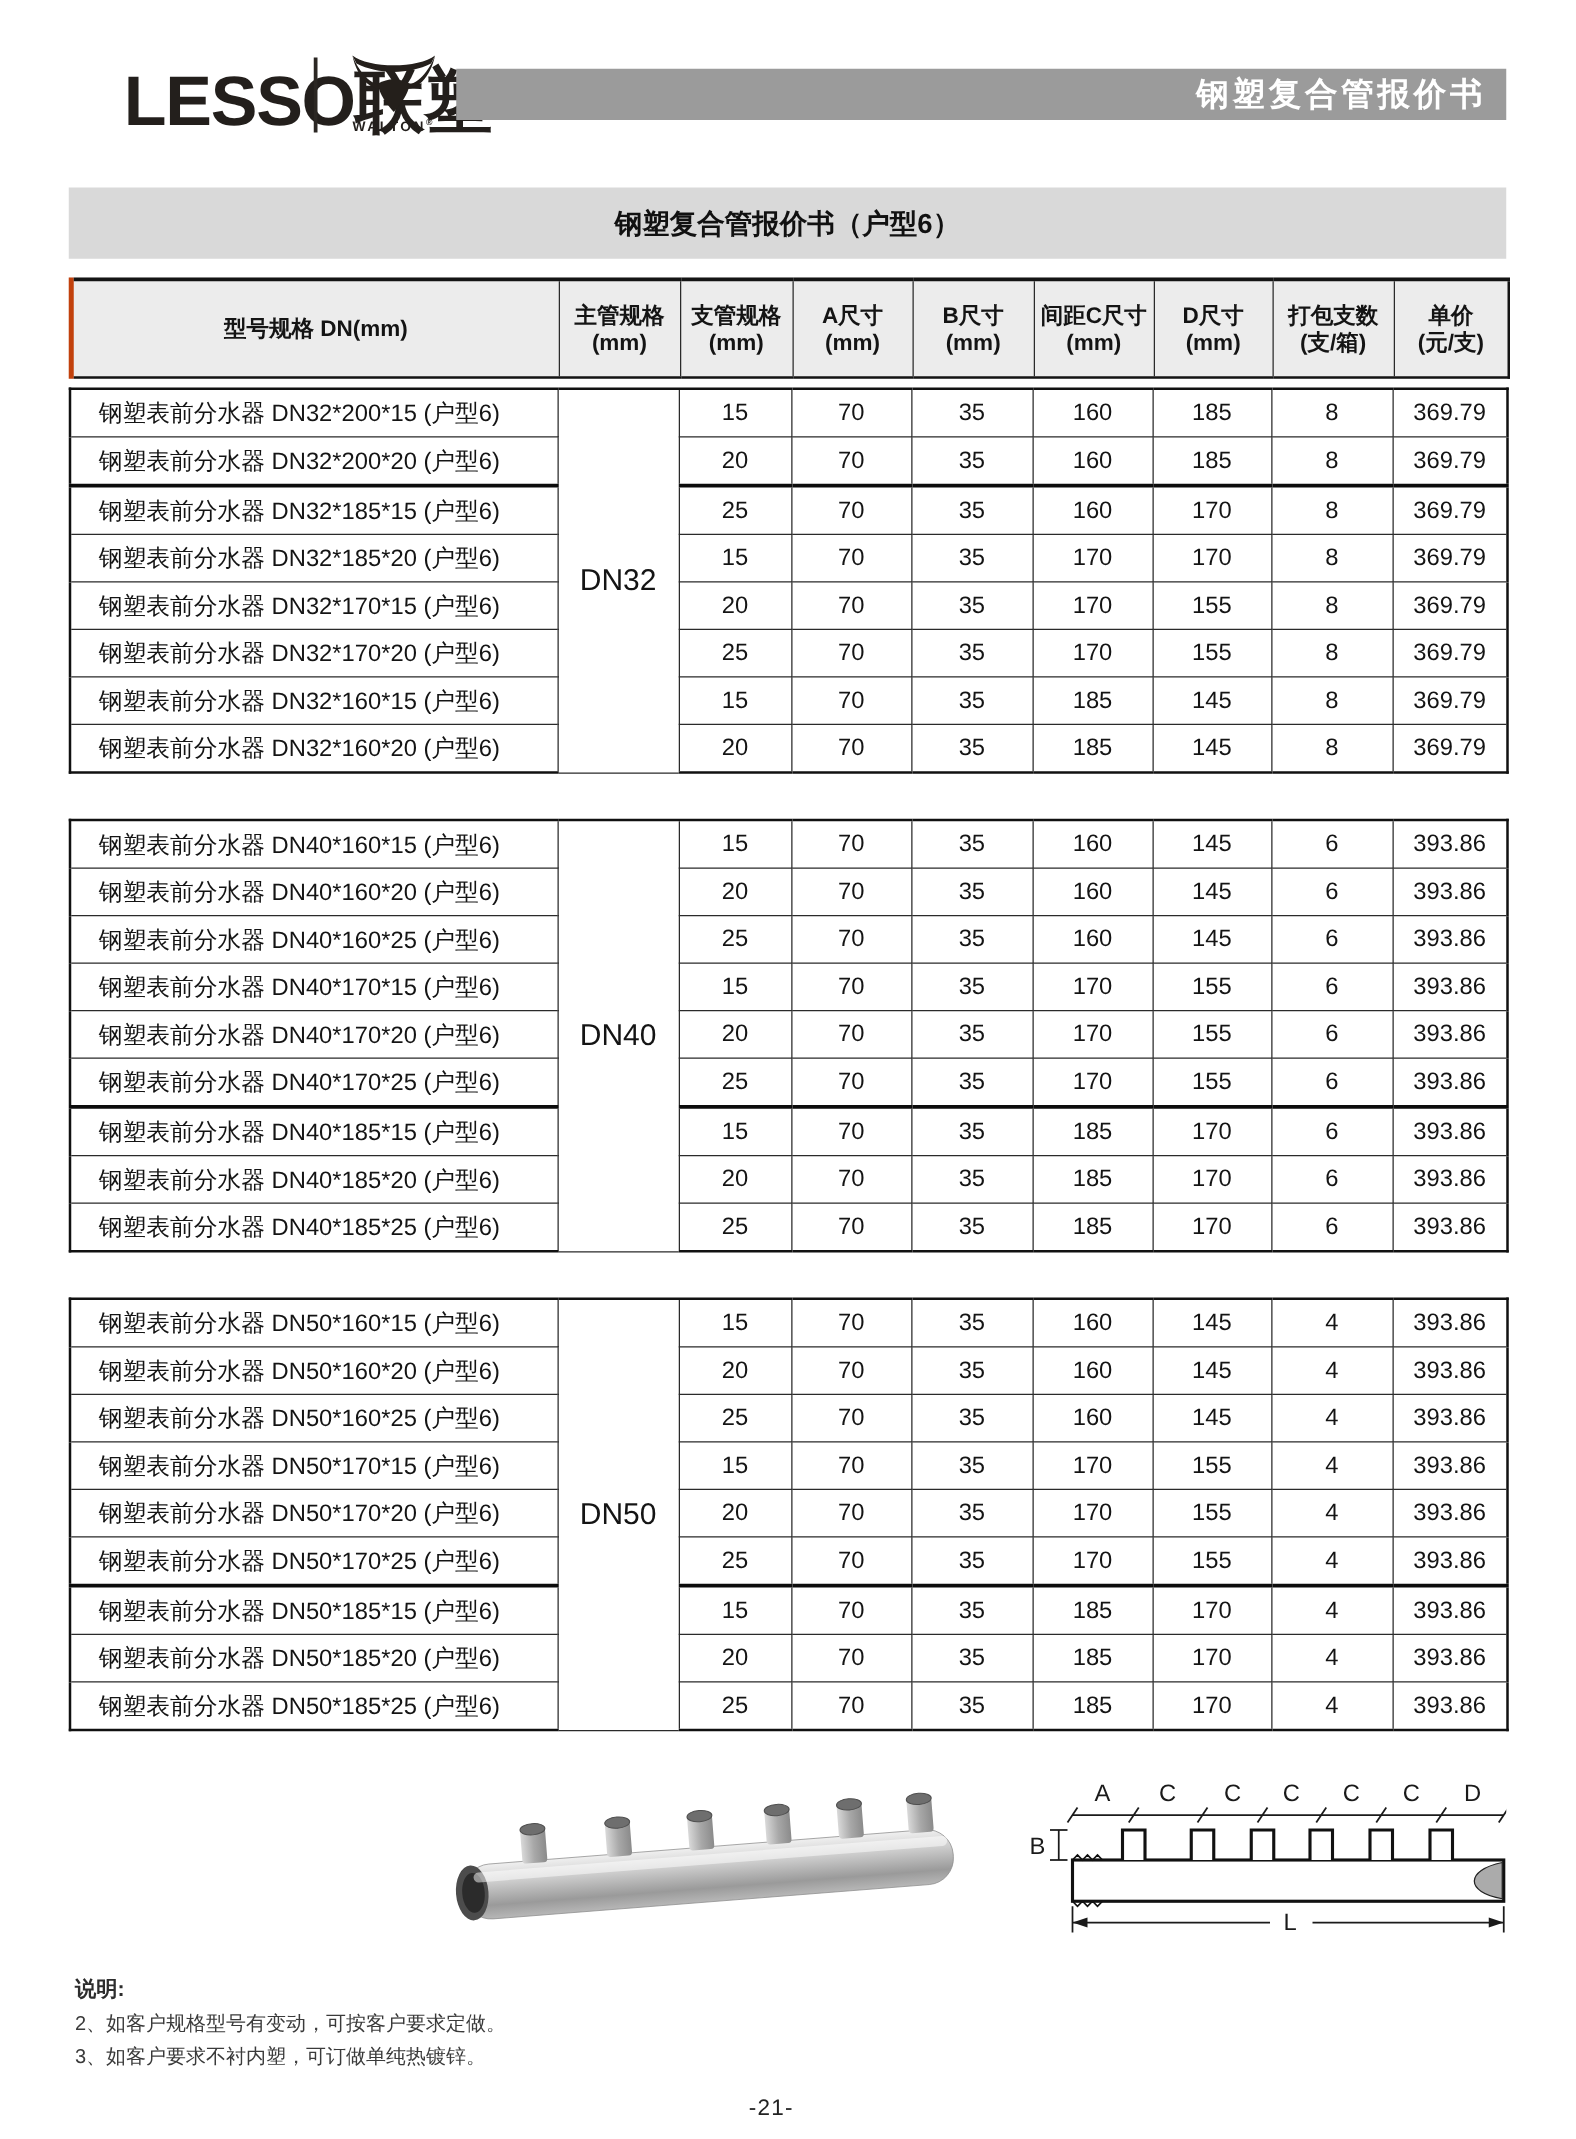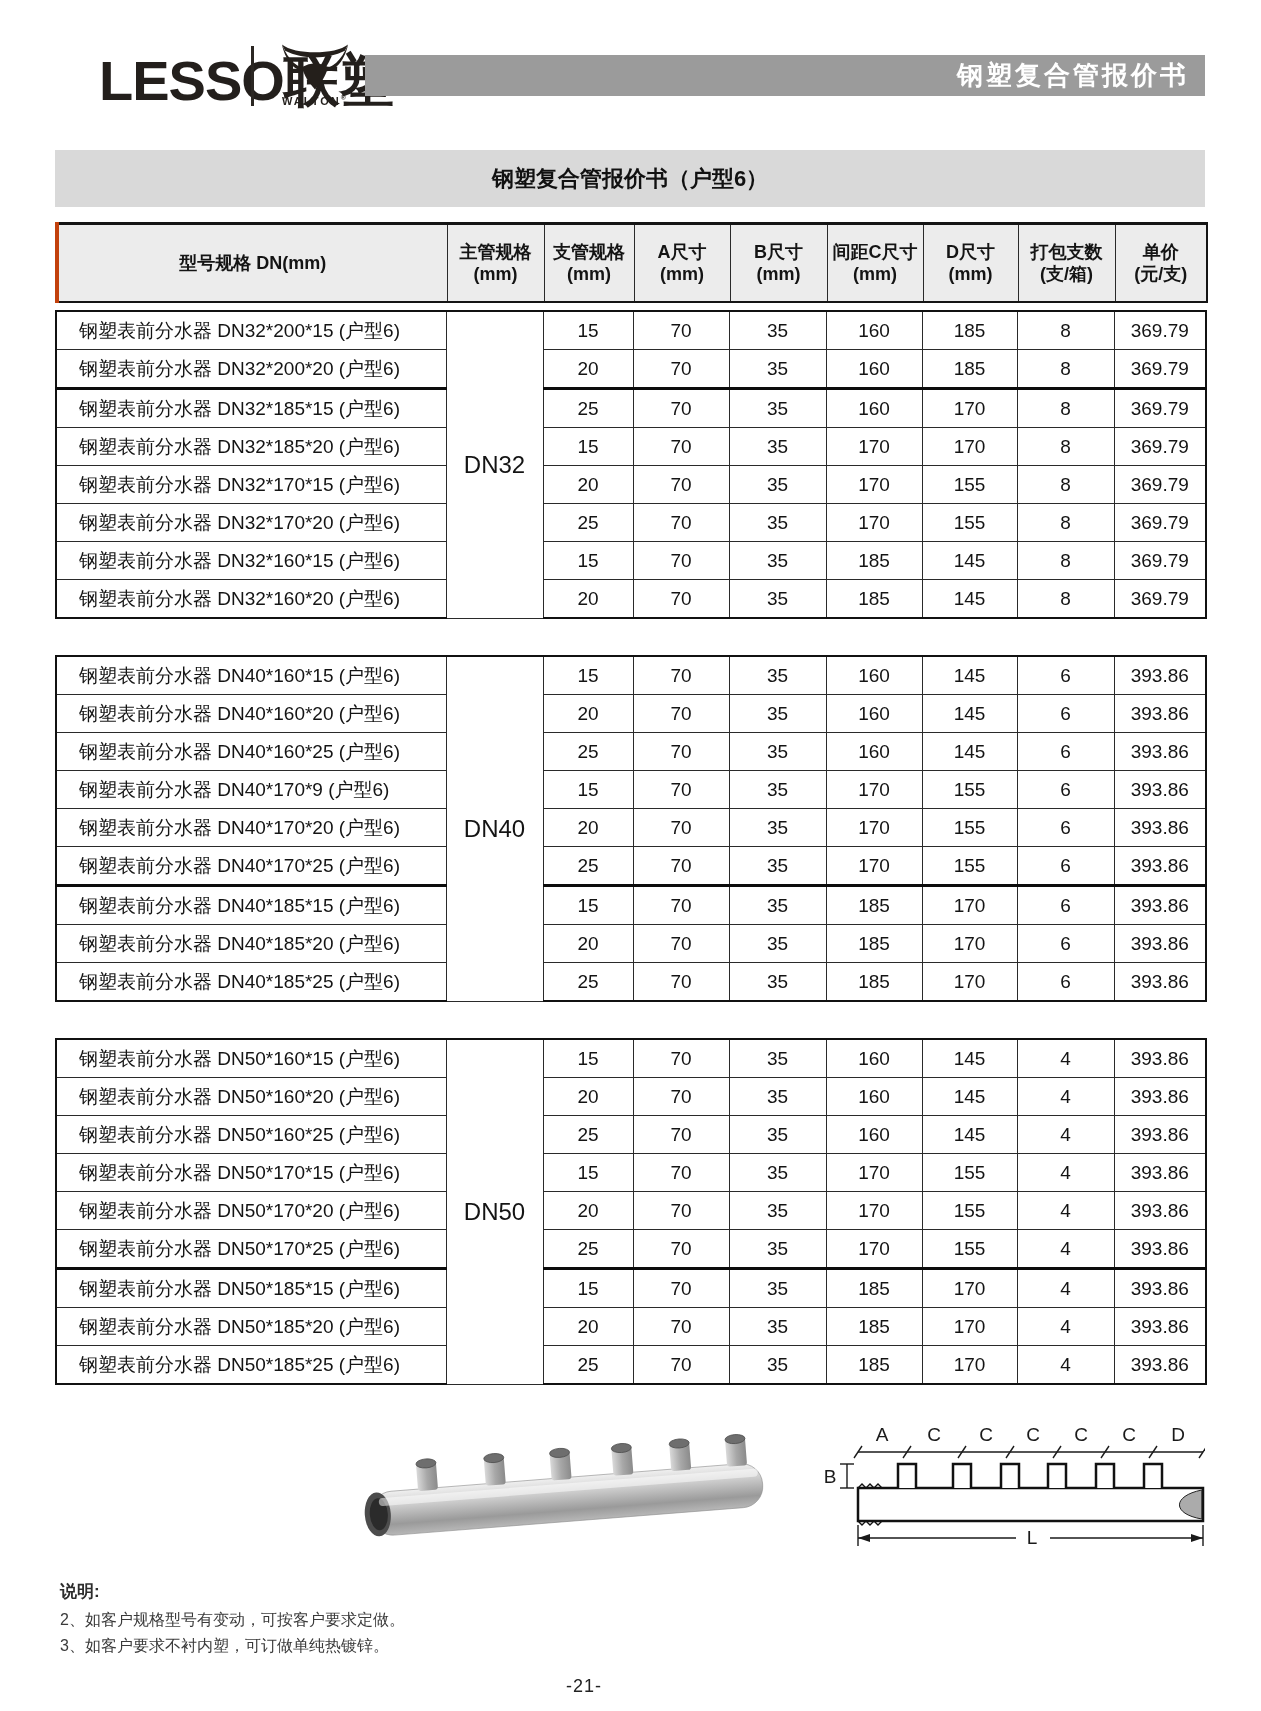--- a/index.html
+++ b/index.html
@@ -53,21 +53,21 @@
   
   .photo-svg { position:absolute; left:345px; top:1392px; }
   .diagram-svg { position:absolute; left:770px; top:1385px; }
 
   
   .notes { position:absolute; left:60px; top:1580px; font-size:16px; color:#3a3a3a; }
   .notes .heading { font-size:17px; font-weight:bold; color:#2d2d2d; margin-bottom:4px; }
   .notes .item { line-height:26px; }
 
   
-  .page-number { position:absolute; left:0; top:1676px; width:1168px; text-align:center; font-size:18px; letter-spacing:1px; color:#222; }
+  .page-number { position:absolute; left:0; top:1676px; width:1168px; text-align:center; font-size:18px; letter-spacing:1px; color:#222;padding-left:33px; }
 </style>
 </head>
 <body>
 
 <div class="page">
 
   <div class="brand-row">
     <div class="brand-text">LESSO联塑</div>
     <div class="brand-divider"></div>
     <div class="walton-wrap">
@@ -272,21 +272,21 @@
             <td class="model">钢塑表前分水器 DN40*160*25 (户型6)</td>
             <td>25</td>
             <td>70</td>
             <td>35</td>
             <td>160</td>
             <td>145</td>
             <td>6</td>
             <td>393.86</td>
           </tr>
           <tr>
-            <td class="model">钢塑表前分水器 DN40*170*9 (户型6)</td>
+            <td class="model">钢塑表前分水器 DN40*170*15 (户型6)</td>
             <td>15</td>
             <td>70</td>
             <td>35</td>
             <td>170</td>
             <td>155</td>
             <td>6</td>
             <td>393.86</td>
           </tr>
           <tr>
             <td class="model">钢塑表前分水器 DN40*170*20 (户型6)</td>

